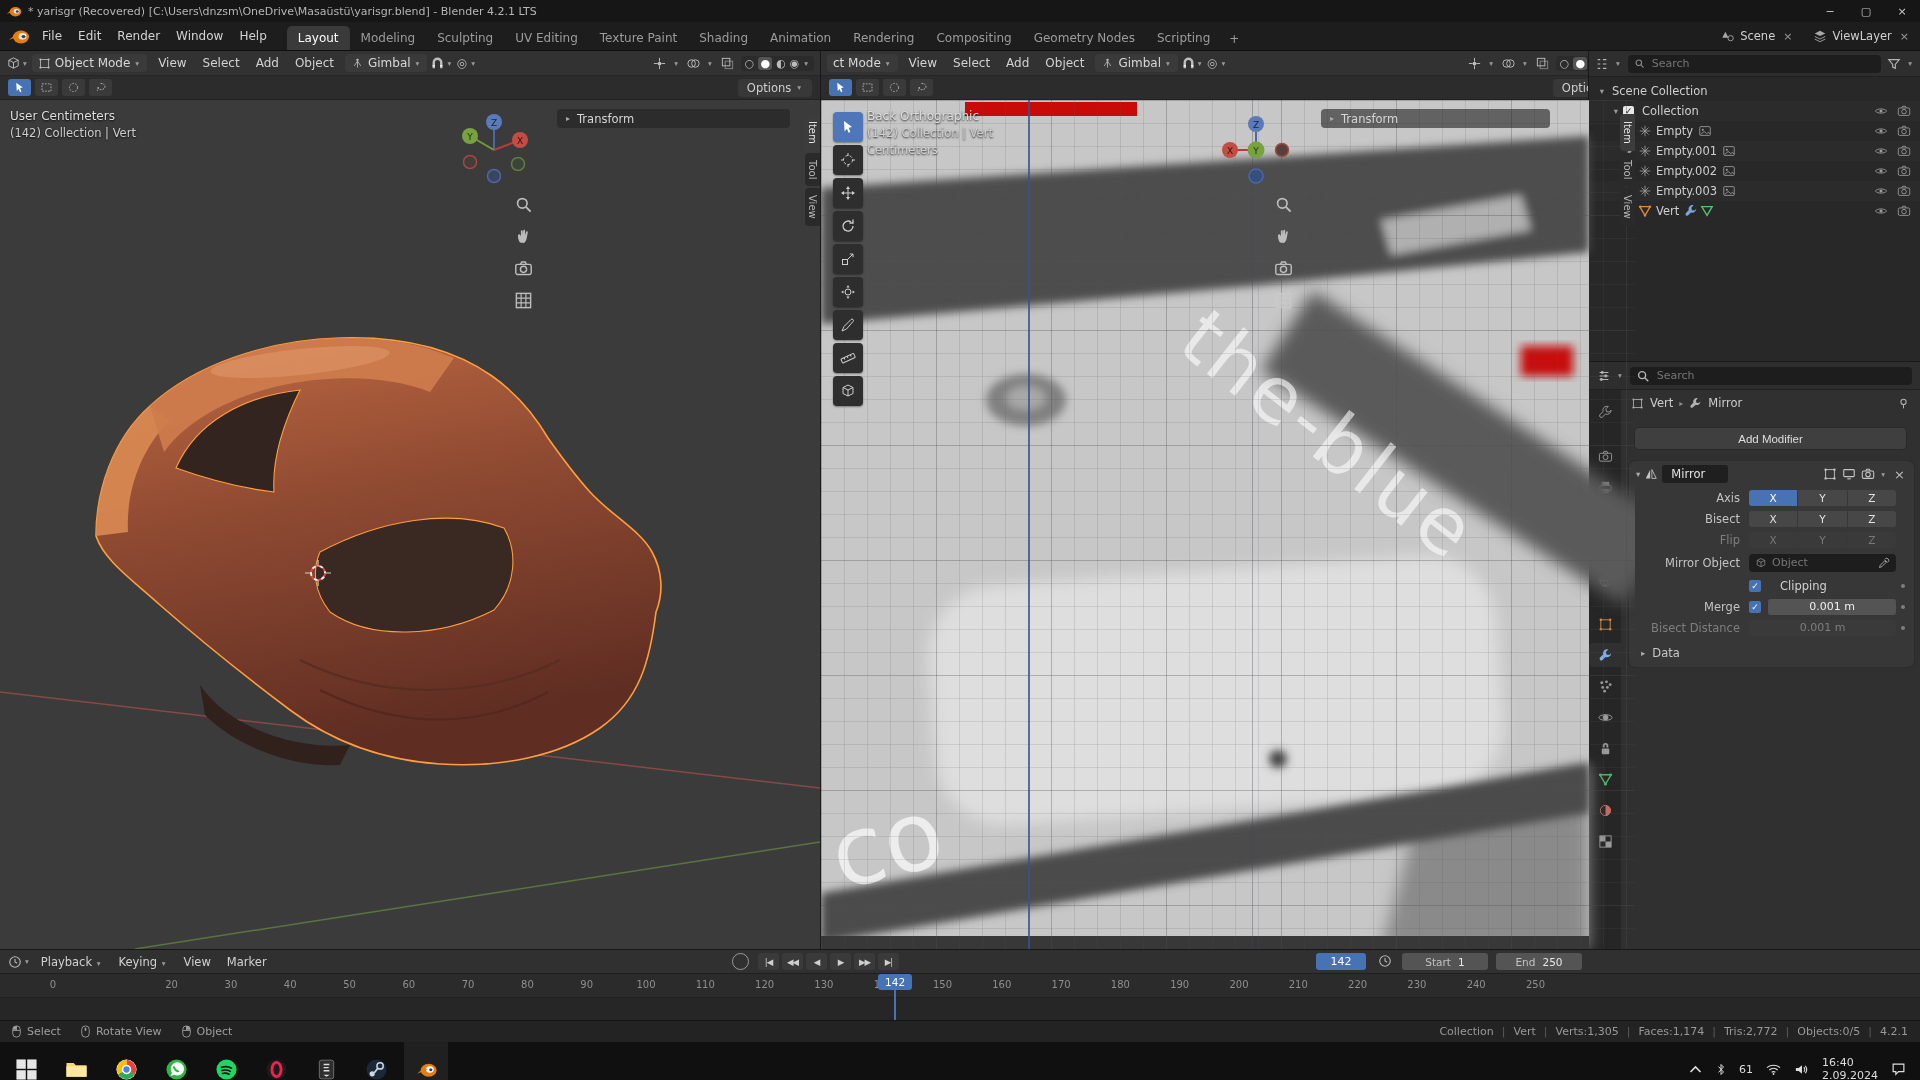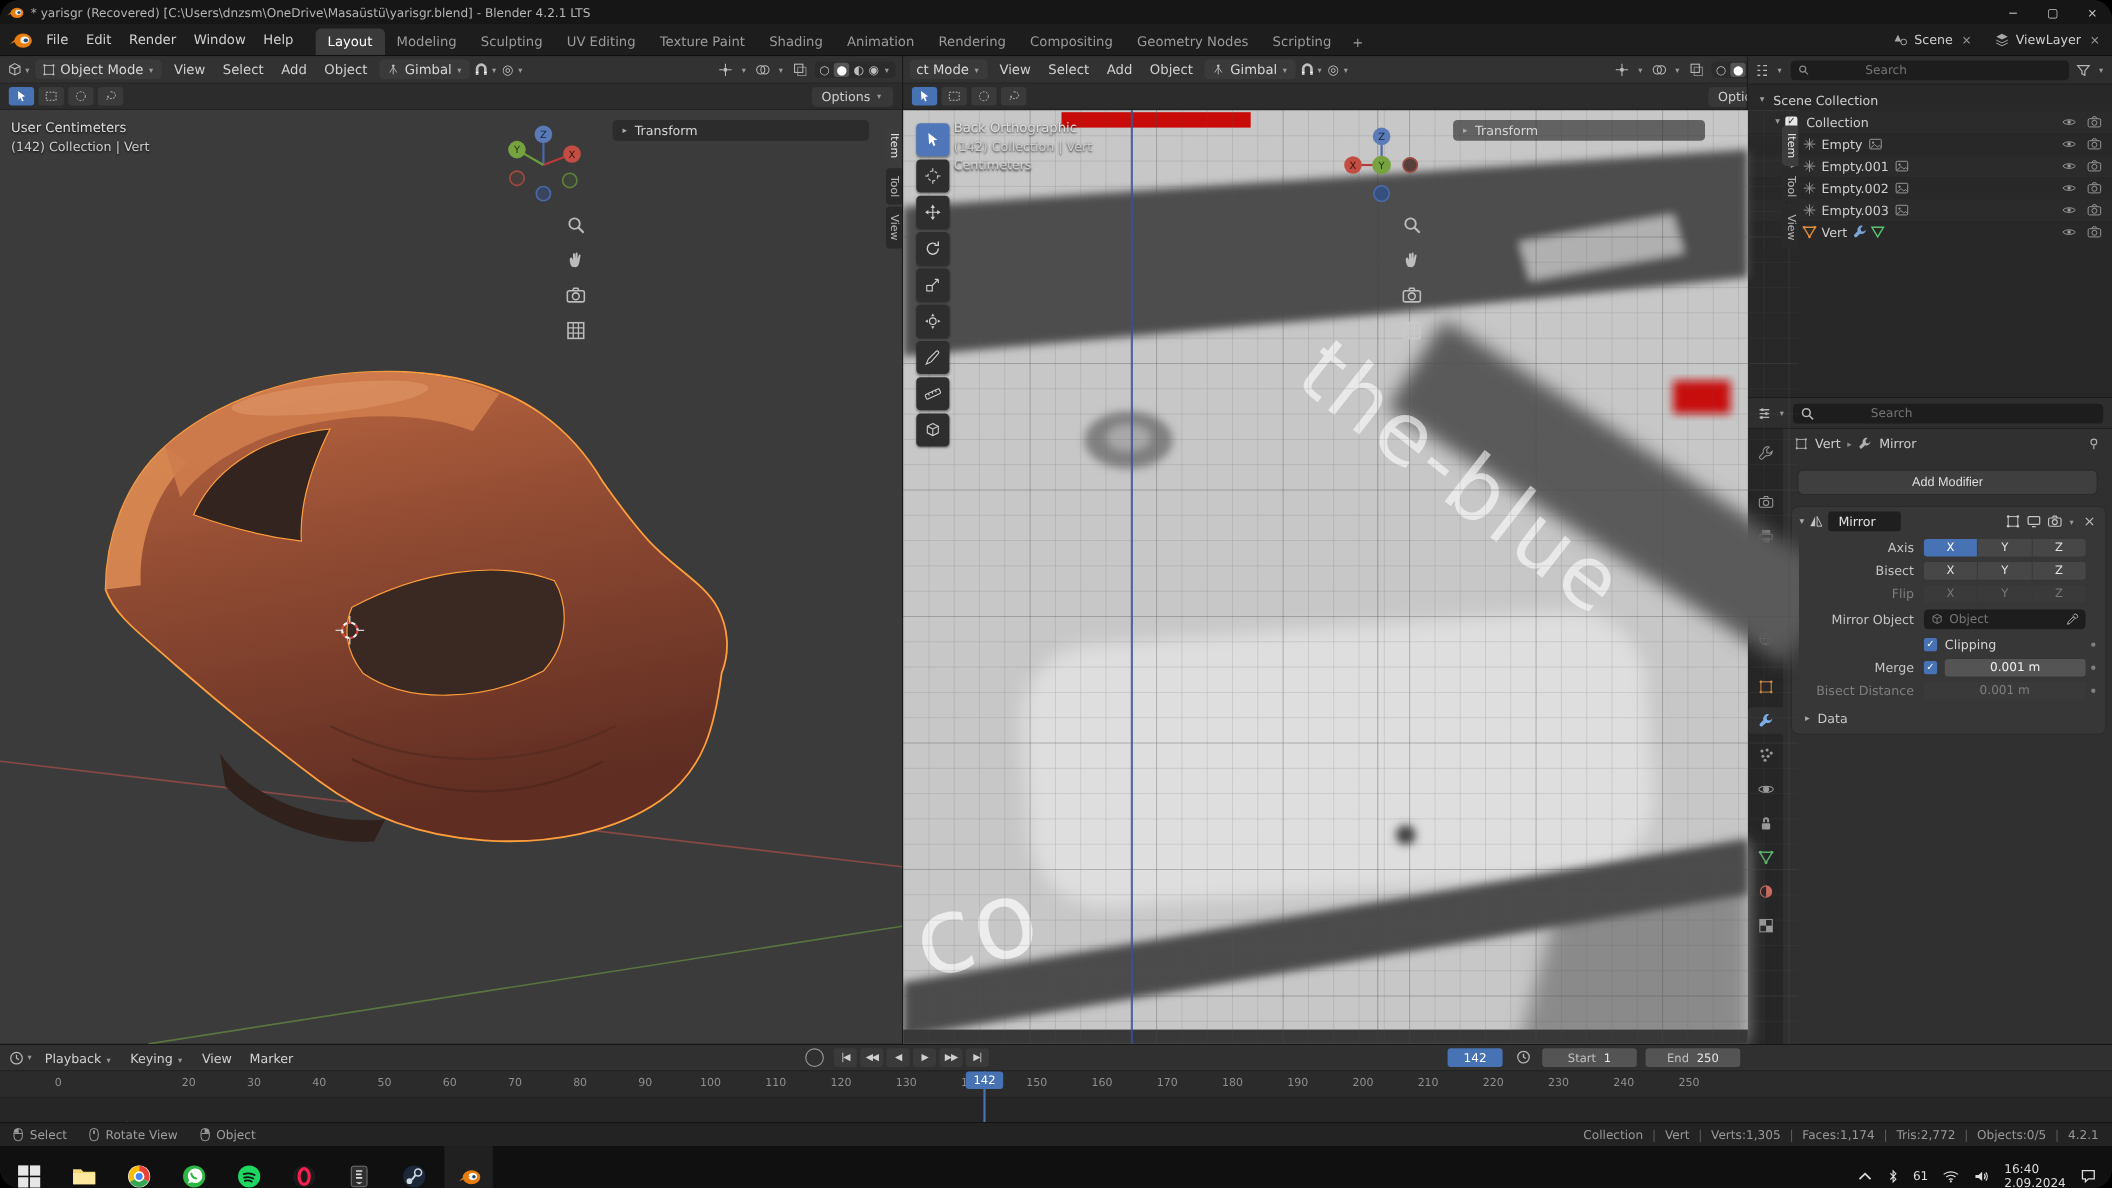--- a/index.html
+++ b/index.html
@@ -1,18 +1,18 @@
 <!DOCTYPE html>
 <html><head>
 <meta charset="utf-8">
 <style>
   html,body{margin:0;padding:0;background:#000;}
   *{box-sizing:border-box;-webkit-font-smoothing:antialiased;}
   .screen{position:relative;width:1920px;height:1080px;background:#1d1d1d;overflow:hidden;
-    font-family:"DejaVu Sans","Liberation Sans",sans-serif;color:#d2d2d2;font-size:12px;border-radius:18px;}
+    font-family:"DejaVu Sans","Liberation Sans",sans-serif;color:#d2d2d2;font-size:12px;}
   .ic{display:inline-flex;align-items:center;justify-content:center;}
   .ic svg{width:100%;height:100%;display:block;}
   svg{overflow:visible;}
   
   .titlebar{position:absolute;top:0;left:0;width:100%;height:22px;background:#161616;display:flex;align-items:center;padding:0 0 0 6px;gap:6px;font-size:11px;color:#b5b5b5;}
   .titlebar .ic{width:16px;height:14px;}
   .win-controls{margin-left:auto;display:flex;height:100%;}
   .win-btn{width:36px;height:100%;display:flex;align-items:center;justify-content:center;color:#c9c9c9;font-size:11px;}
   
   .topbar{position:absolute;top:22px;left:0;width:100%;height:29px;background:#1d1d1d;display:flex;align-items:center;padding:0 8px;border-bottom:1px solid #101010;}
@@ -69,21 +69,21 @@
     background-size:23px 23px,23px 23px,115px 115px,115px 115px;}
   .z-axis{position:absolute;top:0;bottom:0;left:207px;width:2px;background:rgba(52,82,150,.8);z-index:4;}
   .obj-line{position:absolute;top:0;bottom:0;left:431px;width:1px;background:rgba(70,70,90,.35);z-index:4;}
   
   .right-col{position:absolute;left:1588px;top:51px;width:332px;height:898px;border-left:1px solid #191919;}
   .outliner{position:absolute;top:0;left:0;right:0;height:310px;background:#282828;}
   .ol-header{height:26px;background:#2e2e2e;display:flex;align-items:center;gap:6px;padding:0 6px;border-bottom:1px solid #202020;}
   .ol-header .ic{width:14px;height:14px;color:#b5b5b5;}
   .search-box{flex:1;display:flex;align-items:center;gap:5px;background:#1d1d1d;border-radius:4px;height:18px;padding:0 6px;color:#8a8a8a;}
   .search-box .ic{width:11px;height:11px;color:#8a8a8a;flex:none;}
-  .search-box input{background:transparent;border:none;color:#bbb;font-size:11px;width:100%;outline:none;font-family:inherit;margin-left:44px;}
+  .search-box input{background:transparent;border:none;color:#bbb;font-size:11px;width:100%;outline:none;font-family:inherit;}
   .ol-rows{padding-top:4px;}
   .ol-row{display:flex;align-items:center;height:20px;padding-right:8px;font-size:11.5px;color:#cfcfcf;}
   .ol-row:nth-child(even){background:#2b2b2b;}
   .ol-exp{width:14px;color:#999;font-size:8.5px;text-align:center;flex:none;}
   .ol-check{width:11px;height:11px;background:#e8e8e8;border-radius:2px;color:#1d1d1d;font-size:9px;line-height:11px;text-align:center;margin-right:5px;flex:none;}
   .ol-ic{width:14px;height:14px;margin:0 1px;color:#9a9a9a;flex:none;display:inline-flex;}
   .ol-ic svg{width:100%;height:100%;}
   .ol-ic.badge{margin-left:5px;}
   .c-blue{color:#7aa5d8;}.c-green{color:#58c472;}.c-orange{color:#dd8a3c;}
   .ol-label{margin-left:3px;}
@@ -121,21 +121,21 @@
   .xyz-btn{flex:1;height:16px;background:#474747;color:#e2e2e2;font-size:10.5px;display:flex;align-items:center;justify-content:center;border-right:1px solid #383838;}
   .xyz-btn:first-child{border-radius:3px 0 0 3px;}
   .xyz-btn:last-child{border-radius:0 3px 3px 0;border-right:none;}
   .xyz-btn.on{background:#4772b3;color:#fff;}
   .xyz-btn.dis{background:#3a3a3a;color:#787878;}
   .obj-field{display:flex;align-items:center;gap:5px;background:#1d1d1d;border-radius:4px;height:18px;padding:0 6px;color:#767676;font-size:11px;}
   .obj-field .ic{width:12px;height:12px;color:#8d8d8d;}
   .obj-field .dropper{margin-left:auto;color:#ababab;}
   .chkwrap{display:flex;align-items:center;}
   .chk{width:12px;height:12px;background:#4772b3;border-radius:2px;color:#fff;font-size:9px;line-height:12px;text-align:center;margin-right:7px;flex:none;}
-  .chk-label{color:#d2d2d2;}
+  .chk-label{color:#d2d2d2;margin-left:12px;}
   .val-field{flex:1;height:16px;background:#545454;border-radius:3px;color:#f0f0f0;font-size:11px;display:flex;align-items:center;justify-content:center;}
   .val-field.dis{background:#3a3a3a;color:#7e7e7e;}
   .dec-dot{width:4px;height:4px;border-radius:50%;background:#7e7e7e;justify-self:center;}
   .subpanel{height:20px;display:flex;align-items:center;gap:7px;color:#c7c7c7;font-size:11.5px;padding:0 12px;margin-top:5px;}
   .subpanel .caret{font-size:8.5px;color:#aaa;}
   
   .timeline{position:absolute;top:949px;left:0;width:1920px;height:71px;background:#262626;border-top:1px solid #171717;}
   .tl-header{position:relative;height:24px;background:#303030;display:flex;align-items:center;padding:0 8px;gap:2px;font-size:11.5px;color:#cccccc;border-bottom:1px solid #1f1f1f;}
   .tl-header .ic{width:14px;height:14px;color:#b5b5b5;}
   .transport{position:absolute;left:732px;top:3px;display:flex;gap:3px;align-items:center;}

